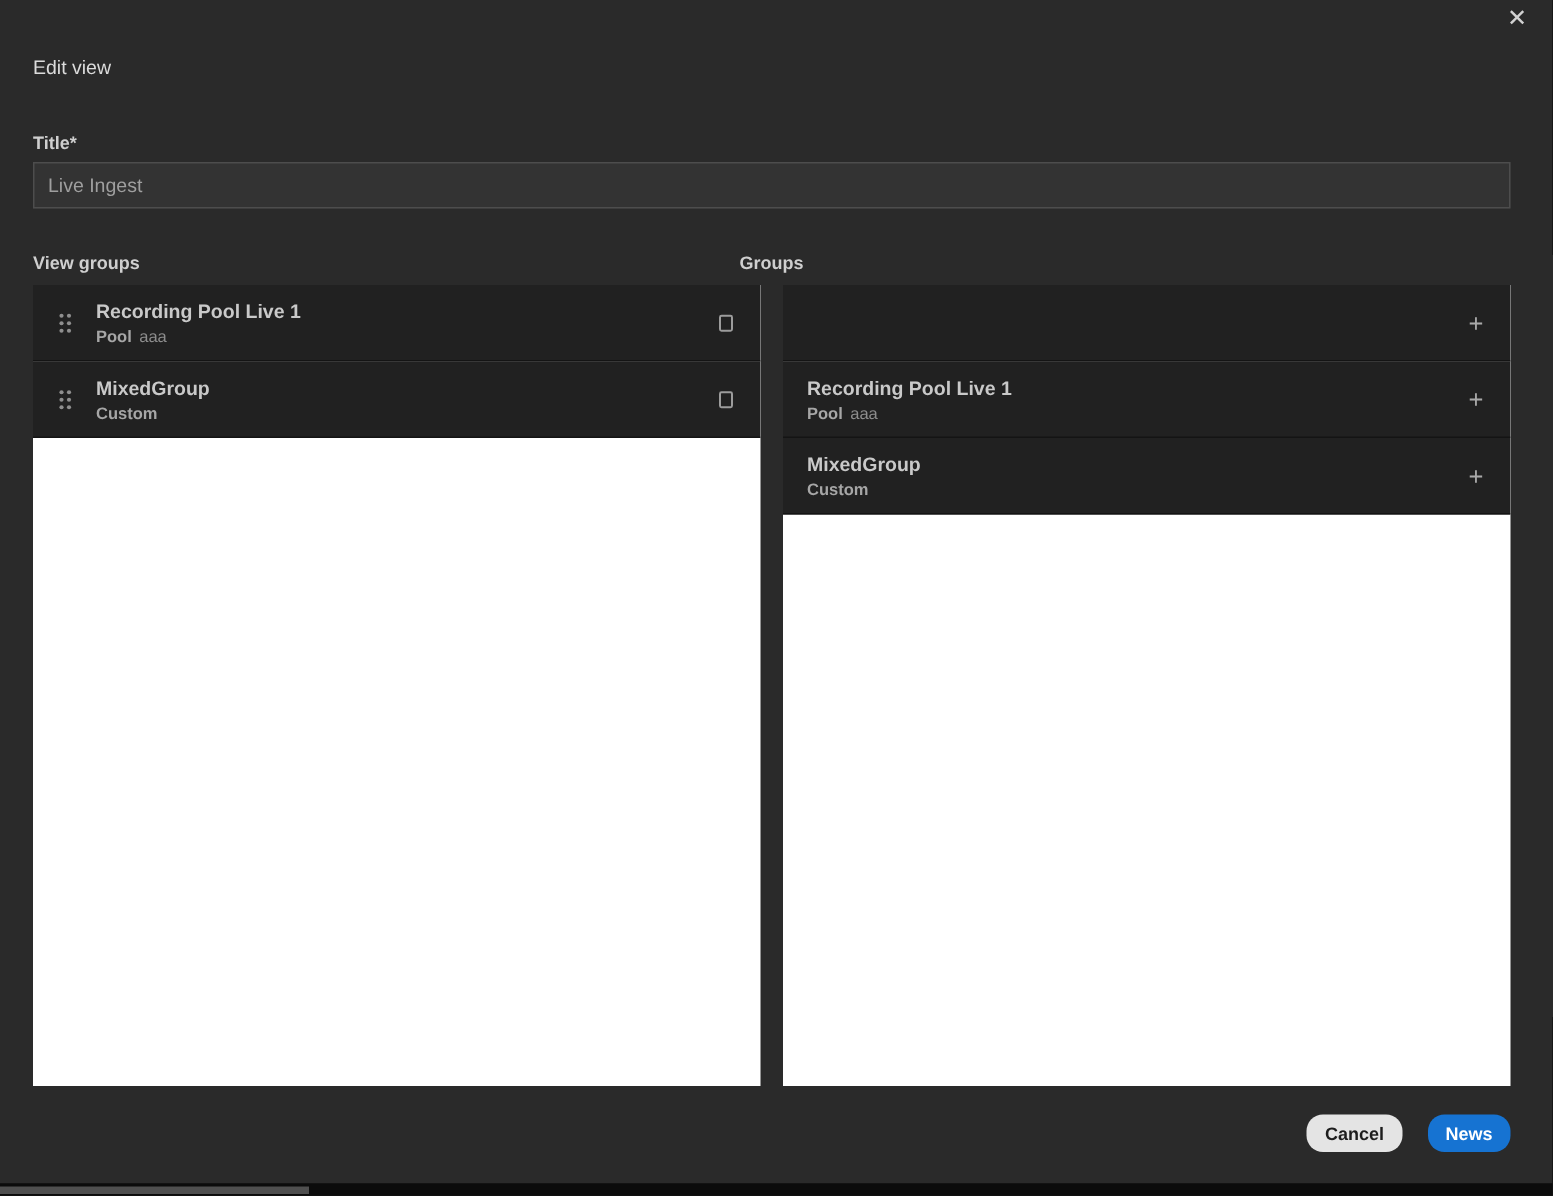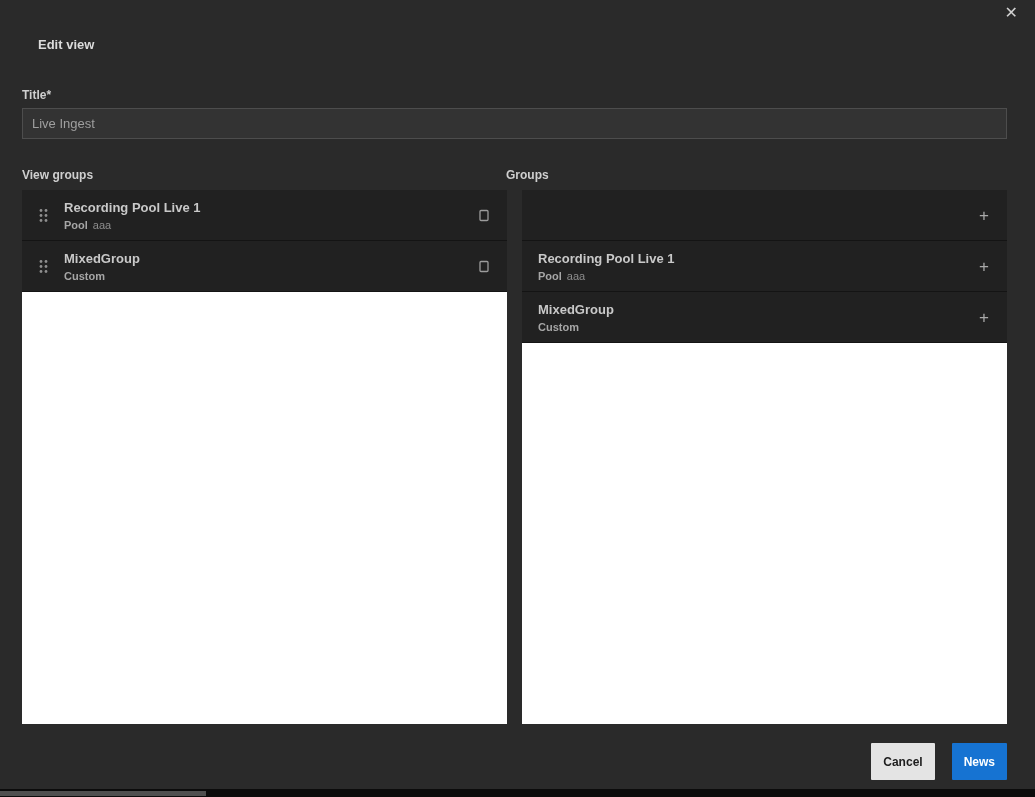--- a/index.html
+++ b/index.html
@@ -15,39 +15,39 @@
     background: #2a2a2a;
   }
   .close-btn {
     position: absolute; top: 5px; right: 17px;
     background: none; border: none;
     color: #d2d2d2; font-size: 16px; line-height: 1;
     cursor: pointer; font-family: inherit;
   }
   .modal-title {
     position: absolute; top: 37px; left: 22px;
-    font-size: 13px; font-weight: bold; color: #dcdcdc; margin-left: 16px;
+    font-size: 13px; font-weight: normal; color: #dcdcdc;
   }
   .field-label {
     position: absolute; top: 88px; left: 22px;
     font-size: 12px; font-weight: bold; color: #cfcfcf;
   }
   .title-input {
     position: absolute; top: 108px; left: 22px;
     width: 985px; height: 31px;
     background: #333333; border: 1px solid #4d4d4d;
     color: #9f9f9f; font-size: 13px; padding: 4px 9px;
     font-family: inherit; outline: none;
   }
   .col-label {
     position: absolute; top: 168px;
     font-size: 12px; font-weight: bold; color: #cfcfcf;
   }
   .col-label.left  { left: 22px; }
-  .col-label.right { left: 506px; }
+  .col-label.right { left: 493px; }
   .panel {
     position: absolute; top: 190px; width: 485px; height: 534px;
     background: #ffffff; overflow: hidden;
   }
   .panel.left  { left: 22px; }
   .panel.right { left: 522px; }
   .row {
     height: 51px; background: #212121;
     border-bottom: 1px solid #141414;
     display: flex; align-items: center;
@@ -68,23 +68,23 @@
     color: #a9a9a9; font-family: inherit;
     width: 22px; height: 22px;
     display: flex; align-items: center; justify-content: center;
   }
   .row-action.add { font-size: 17px; font-weight: normal; line-height: 1; }
   .footer {
     position: absolute; top: 743px; right: 28px;
     display: flex; gap: 17px;
   }
   .btn {
-    height: 37px; padding: 0 12px;
+    height: 25px; padding: 0 12px;
     font-size: 12px; font-weight: bold;
-    border: none; border-radius: 1px;
+    border: none; border-radius: 11px;
     cursor: pointer; font-family: inherit;
   }
   .btn-cancel { background: #e4e4e4; color: #1d1d1d; }
   .btn-save   { background: #1673d2; color: #ffffff; }
   .bottom-strip {
     position: absolute; left: 0; bottom: 0;
     width: 1035px; height: 8px; background: #0b0b0b;
   }
   .h-thumb {
     position: absolute; left: 0; bottom: 1px;

